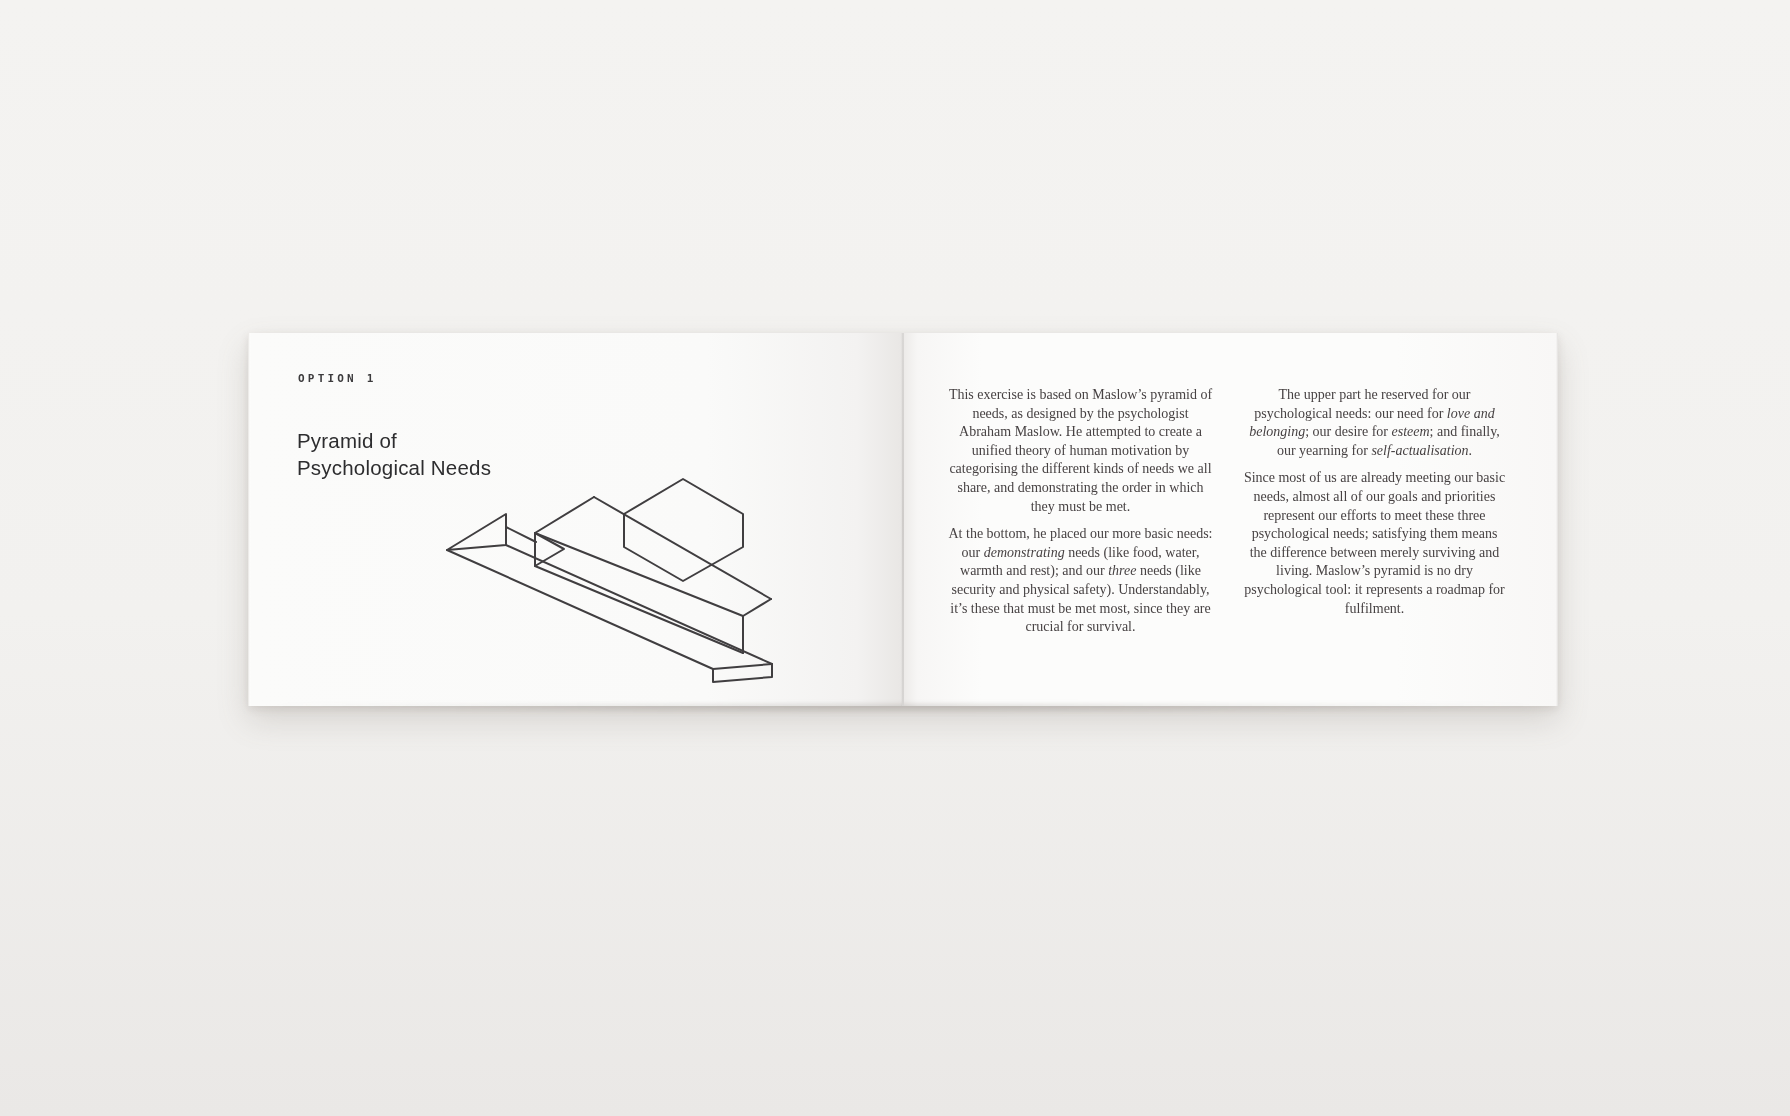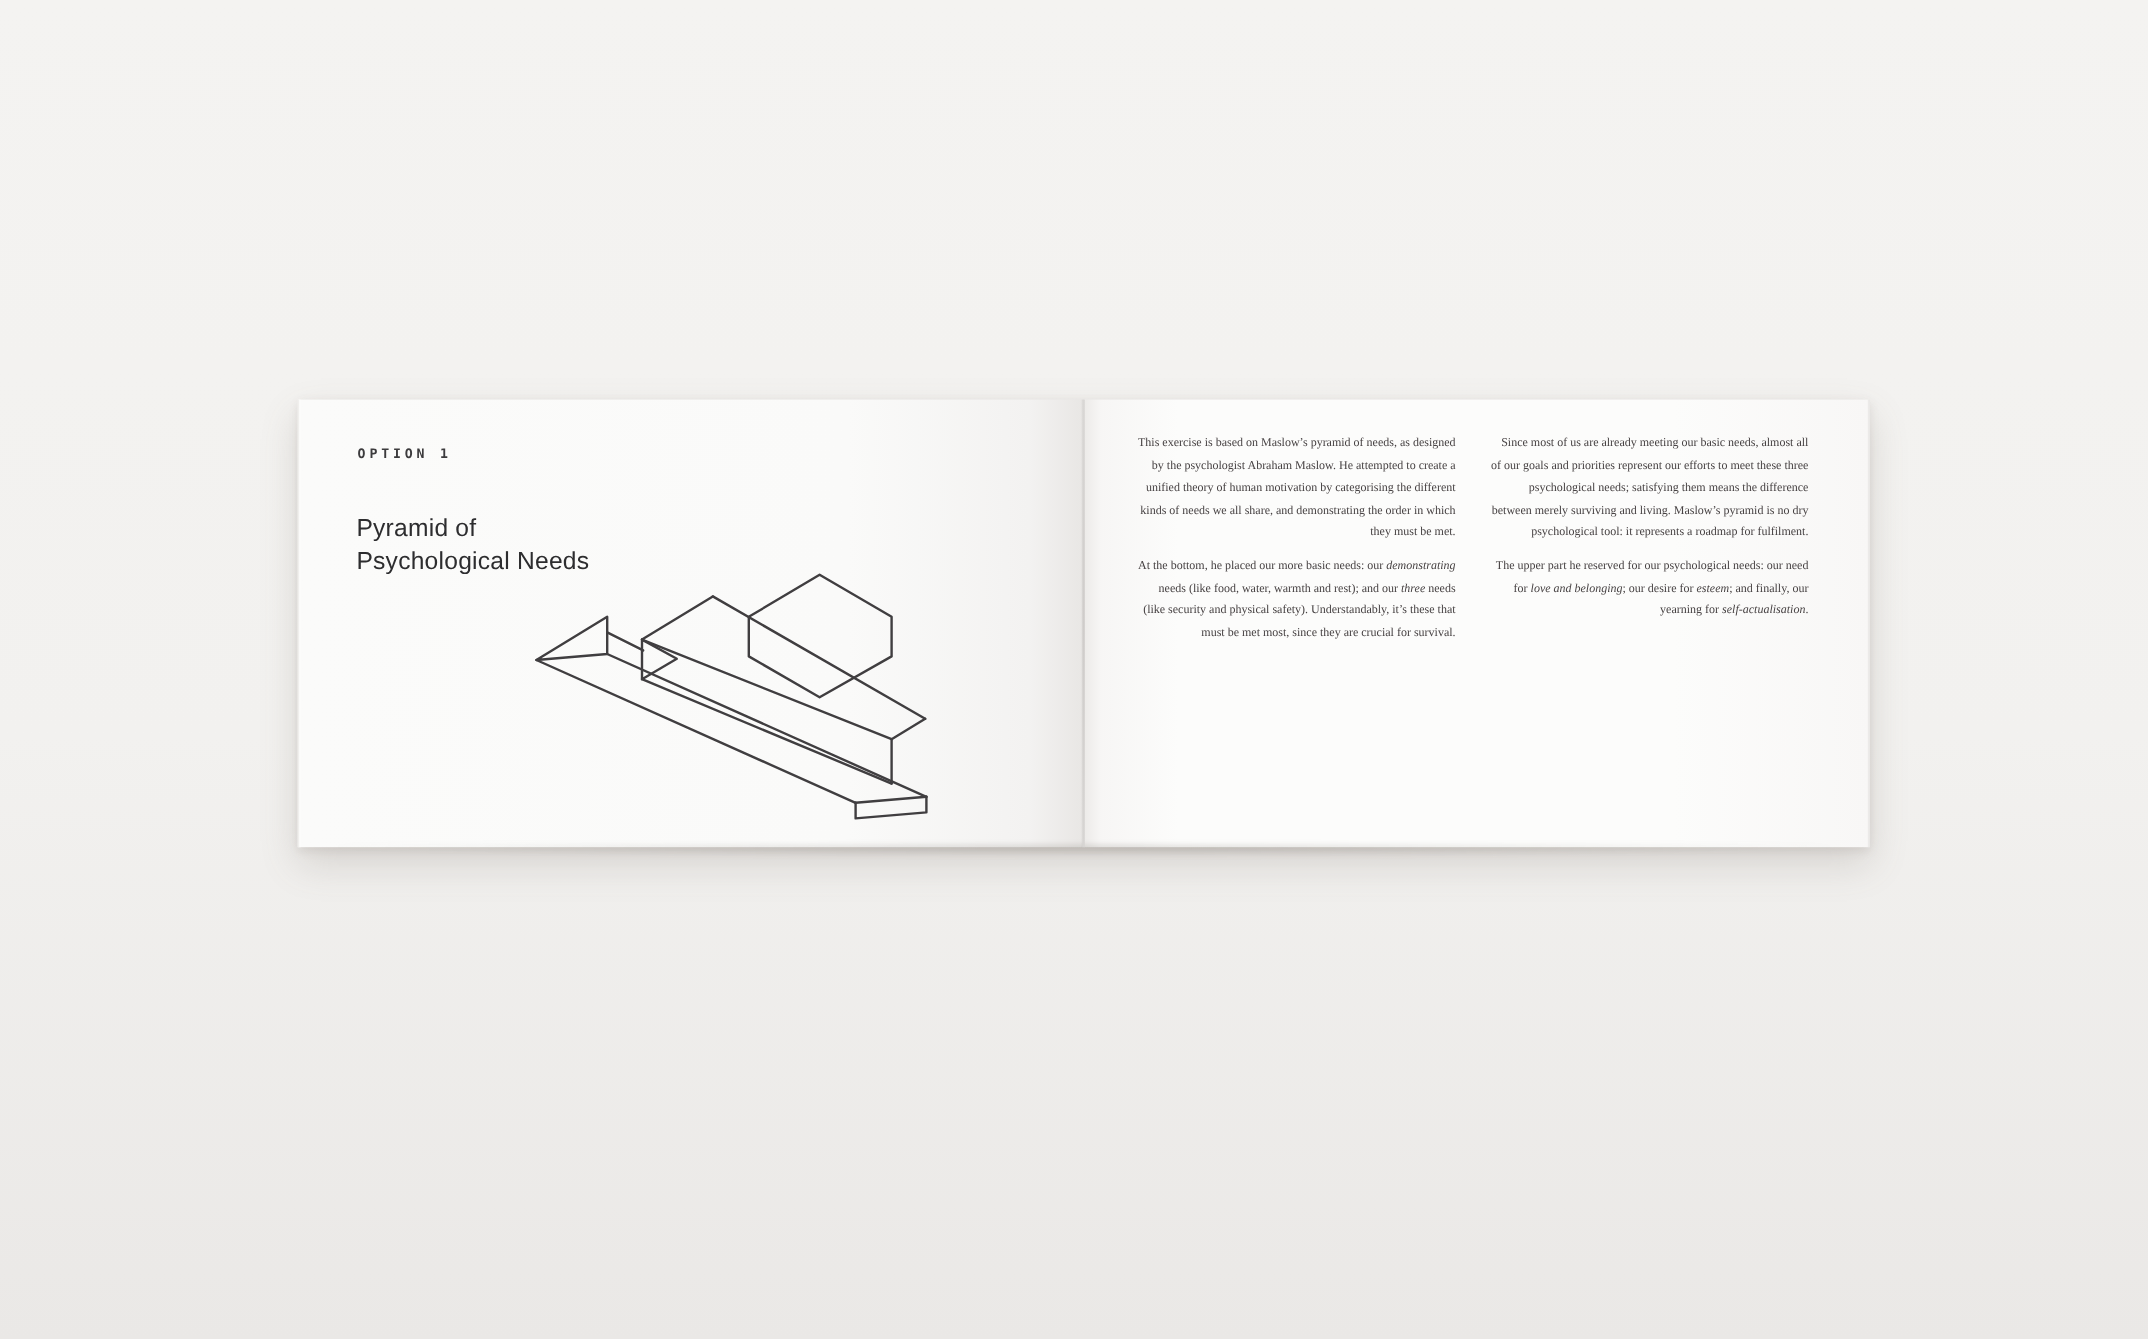--- a/index.html
+++ b/index.html
@@ -53,24 +53,24 @@
   }
 
   .illustration { position: absolute; left: 180px; top: 127px; }
   .illustration path, .illustration polyline {
     fill: none; stroke: #403e40; stroke-width: 2;
     stroke-linejoin: round; stroke-linecap: round;
   }
 
   
   .textcol {
-    position: absolute; top: 28px; width: 265px;
+    position: absolute; top: 53px; width: 265px;
     font-family: "Liberation Serif", serif;
-    font-size: 10px; line-height: 18.6px;
-    color: #474243; text-align: right;
+    font-size: 14px; line-height: 18.6px;
+    color: #474243; text-align: center;
   }
   .textcol.c1 { left: 45px; }
   .textcol.c2 { left: 339px; }
   .textcol p { margin: 0; }
   .textcol p + p { margin-top: 9px; }
   .textcol em { font-style: italic; }
 
   
   .book-bottom-shade {
     position: absolute; left: 252px; top: 704px; width: 1302px; height: 10px;
@@ -115,21 +115,21 @@
     </div>
 
     <div class="fold-seam"></div>
 
     <div class="page right">
       <div class="textcol c1">
         <p><span>This exercise is based on Maslow’s pyramid of needs, as designed by the psychologist Abraham Maslow. He attempted to create a unified theory of human motivation by categorising the different kinds of needs we all share, and demonstrating the order in which they must be met.</span></p>
         <p><span>At the bottom, he placed our more basic needs: our </span><em>demonstrating</em><span> needs (like food, water, warmth and rest); and our </span><em>three</em><span> needs (like security and physical safety). Understandably, it’s these that must be met most, since they are crucial for survival.</span></p>
       </div>
       <div class="textcol c2">
+        <p><span>The upper part he reserved for our psychological needs: our need for </span><em>love and belonging</em><span>; our desire for </span><em>esteem</em><span>; and finally, our yearning for </span><em>self-actualisation</em><span>.</span></p>
         <p><span>Since most of us are already meeting our basic needs, almost all of our goals and priorities represent our efforts to meet these three psychological needs; satisfying them means the difference between merely surviving and living. Maslow’s pyramid is no dry psychological tool: it represents a roadmap for fulfilment.</span></p>
-        <p><span>The upper part he reserved for our psychological needs: our need for </span><em>love and belonging</em><span>; our desire for </span><em>esteem</em><span>; and finally, our yearning for </span><em>self-actualisation</em><span>.</span></p>
       </div>
     </div>
 
   </div>
 
   <div class="book-bottom-shade"></div>
 </div>
 
 </body></html>

